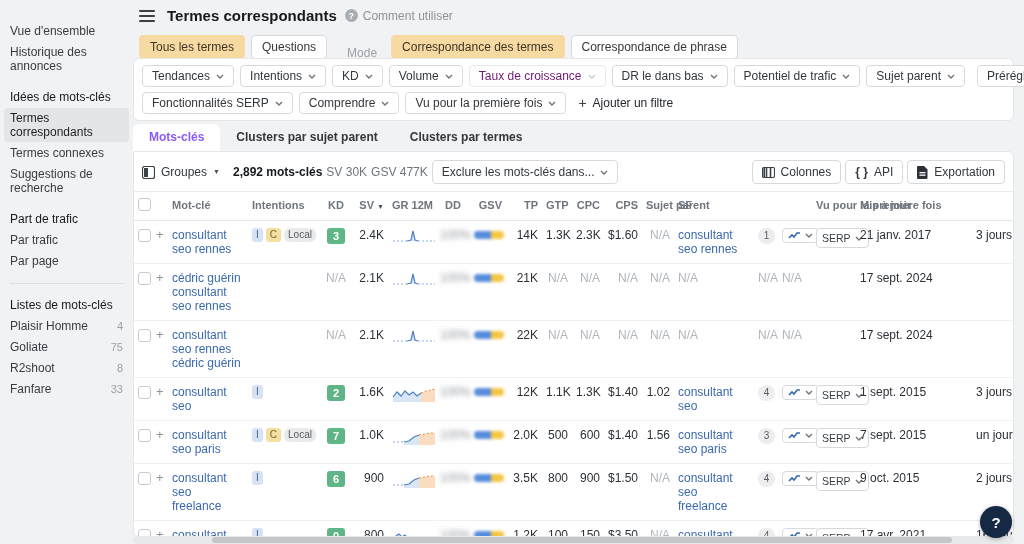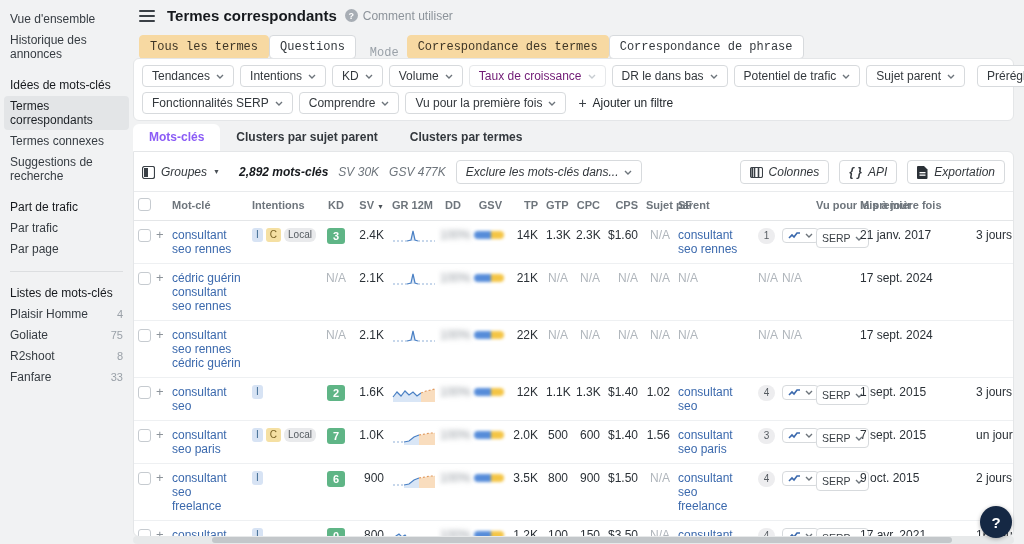--- a/index.html
+++ b/index.html
@@ -2,38 +2,38 @@
 <html><head>
 <meta charset="utf-8">
 <style>
   * { margin:0; padding:0; box-sizing:border-box; }
   html,body { width:1024px; height:544px; }
   body {
     position:relative; background:#f1f2f3; overflow:hidden;
     font-family:"Liberation Sans", sans-serif; color:#2b3137; font-size:12px;
   }
   
-  .sidebar { position:absolute; left:0; top:0; width:131px; height:544px; padding:8px 8px 0 10px; }
+  .sidebar { position:absolute; left:0; top:0; width:131px; height:544px; padding:20px 8px 0 10px; }
   .sb-item { padding:3px 6px; margin:1px -6px; border-radius:4px; color:#363c42; cursor:pointer;
              display:flex; justify-content:space-between; align-items:flex-start; line-height:14px; }
   .sb-item.active { background:#e3e5e7; color:#1c2025; }
   .sb-item .cnt { color:#9aa1a8; font-size:11px; margin-left:4px; }
   .sb-section-title { font-weight:normal; color:#16191d; margin:14px 0 4px 0; line-height:14px; }
   .sb-divider { border-top:1px solid #dcdee0; margin:12px 0 2px 0; }
   
   .main { position:absolute; left:131px; top:0; right:0; height:544px; }
   .mh { display:flex; align-items:center; gap:8px; padding:7px 0 0 8px; }
   .burger { width:16px; height:12px; display:flex; flex-direction:column; justify-content:space-between; cursor:pointer; }
   .burger span { height:2px; background:#3a4046; border-radius:1px; }
   .page-title { font-size:15px; font-weight:bold; color:#16191d; margin-left:4px; }
   .howto { display:flex; align-items:center; gap:5px; color:#8c939a; cursor:pointer; }
   .qmark { width:13px; height:13px; border-radius:50%; background:#a7adb4; color:#fff; font-size:9px;
            font-weight:bold; display:flex; align-items:center; justify-content:center; }
   
-  .segrow { display:flex; align-items:center; padding:9px 0 0 8px;font-family:Liberation Mono, monospace; }
+  .segrow { display:flex; align-items:center; gap:6px; padding:9px 0 0 8px; }
   .seg { padding:4px 10px; border-radius:4px; border:1px solid #d7dadd; background:#fff; color:#33383d; cursor:pointer; line-height:14px; }
   .seg.on { background:#f7d9a2; border-color:#f7d9a2; color:#3d3526; }
   .seg-label { color:#9aa1a8; margin:13px 8px 0 14px; }
   
   .filter-card { position:absolute; left:2px; right:10px; top:58px; background:#fff;
                  border:1px solid #e4e6e8; border-radius:6px; padding:6px 8px; }
   .chiprow { display:flex; align-items:center; gap:6px; }
   .chiprow + .chiprow { margin-top:5px; }
   .chip { display:flex; align-items:center; gap:6px; padding:3px 9px; border:1px solid #d7dadd;
           border-radius:4px; background:#fff; color:#33383d; cursor:pointer; line-height:14px; white-space:nowrap; }
@@ -44,21 +44,21 @@
   .spacer { flex:1; }
   .addfilter { display:flex; align-items:center; gap:6px; color:#23282d; cursor:pointer; padding:3px 6px; font-weight:normal; }
   .plus-ic { color:#3a4046; font-size:14px; line-height:10px; }
   
   .rtabs { position:absolute; left:2px; top:124px; display:flex; align-items:flex-end; height:28px; }
   .rtab { padding:6px 16px 8px 16px; font-weight:bold; color:#33383d; cursor:pointer; border-radius:6px 6px 0 0; }
   .rtab.on { background:#fff; color:#8b5cf6; }
   
   .table-card { position:absolute; left:2px; right:10px; top:151px; height:386px; background:#fff;
                 border:1px solid #e4e6e8; border-radius:0 6px 6px 6px; overflow:hidden; }
-  .tc-toolbar { display:flex; align-items:center; gap:10px; padding:8px 8px 7px 8px;font-style:italic; }
+  .tc-toolbar { display:flex; align-items:center; gap:4px; padding:8px 8px 7px 8px; }
   .tbtn { display:flex; align-items:center; gap:6px; padding:4px 9px; border:1px solid #d7dadd; border-radius:4px;
           background:#fff; color:#33383d; cursor:pointer; line-height:14px; white-space:nowrap; }
   .tcount { font-weight:bold; color:#16191d; }
   .tmuted { color:#6e757c; }
   .caret-solid { font-size:7px; color:#4a5056; }
   
   .tgrid { display:grid; grid-template-columns:34px 80px 74px 28px 38px 48px 34px 36px 36px 30px 32px 38px 32px 80px 24px 34px 44px 116px 72px;
            width:910px; align-items:start; }
   .thead { border-top:1px solid #e9ebed; border-bottom:1px solid #e4e6e8; color:#6e757c; font-size:11px; font-weight:bold; }
   .thead .c { padding:6px 4px; white-space:nowrap; overflow:visible; }

